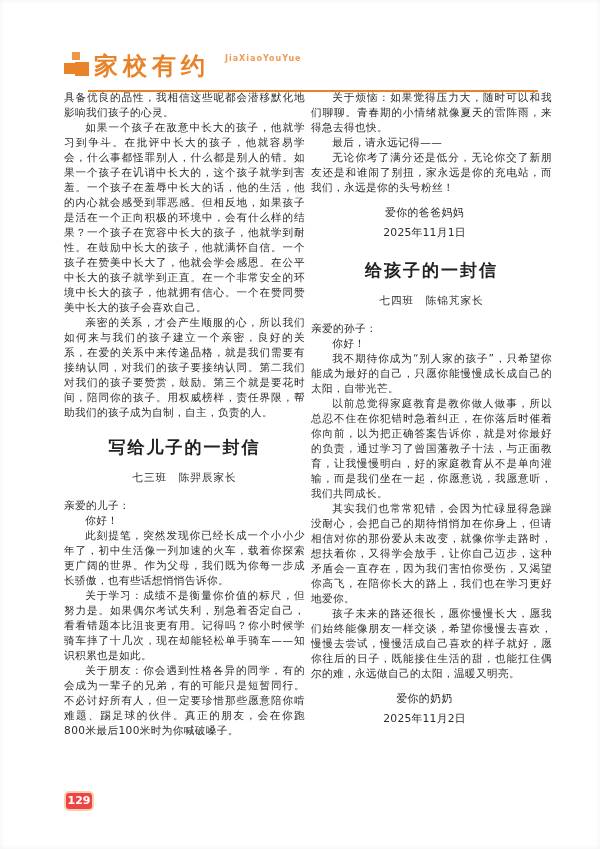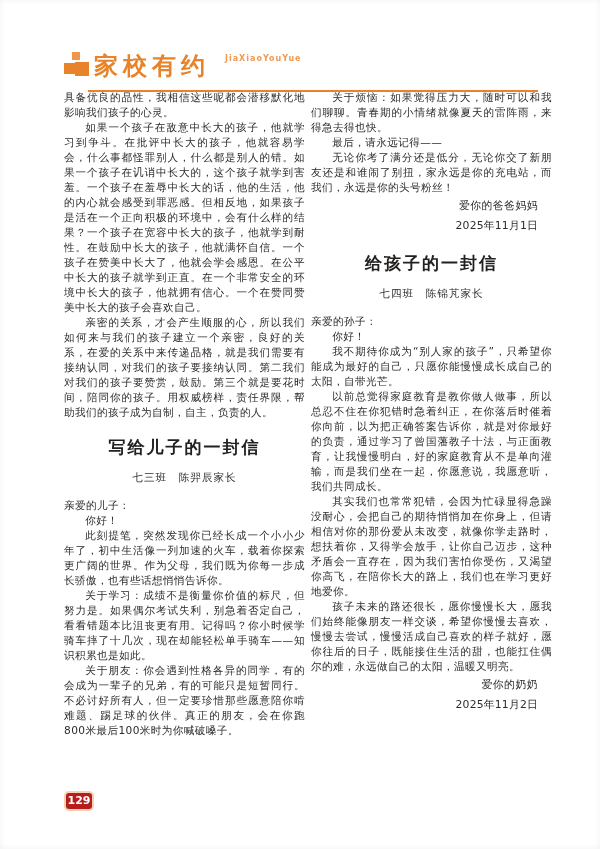--- a/index.html
+++ b/index.html
@@ -52,30 +52,30 @@
     margin:16px 0 7px 0;
     font-size:17px;font-weight:bold;
     text-align:center;letter-spacing:2px;
     color:#232120;
   }
   .byline{
     font-size:10.6px;text-align:center;
     letter-spacing:1px;margin:12px 0 13px 0;color:#2e2b29;
   }
   .sig{
-    text-align:right;padding-right:14px;
+    text-align:center;padding-right:14px;
     font-size:10.8px;line-height:20px;
-    margin:1px 0 2px 0;letter-spacing:0.5px;
+    margin:8px 0 2px 0;letter-spacing:0.5px;
   }
   .sig .sig-date{letter-spacing:0.2px;}
   
   .page-num{
     position:absolute;left:66px;top:793px;
     min-width:26px;height:16px;
-    background:#b91c1c;color:#ffffff;
+    background:#ef4444;color:#ffffff;
     font-size:11px;font-weight:bold;line-height:16px;
     text-align:center;border-radius:3px;
     box-shadow:0 0 0 2px rgba(238,153,82,0.45);
   }
 </style>
 </head>
 <body>
 
 <div class="page">
 

